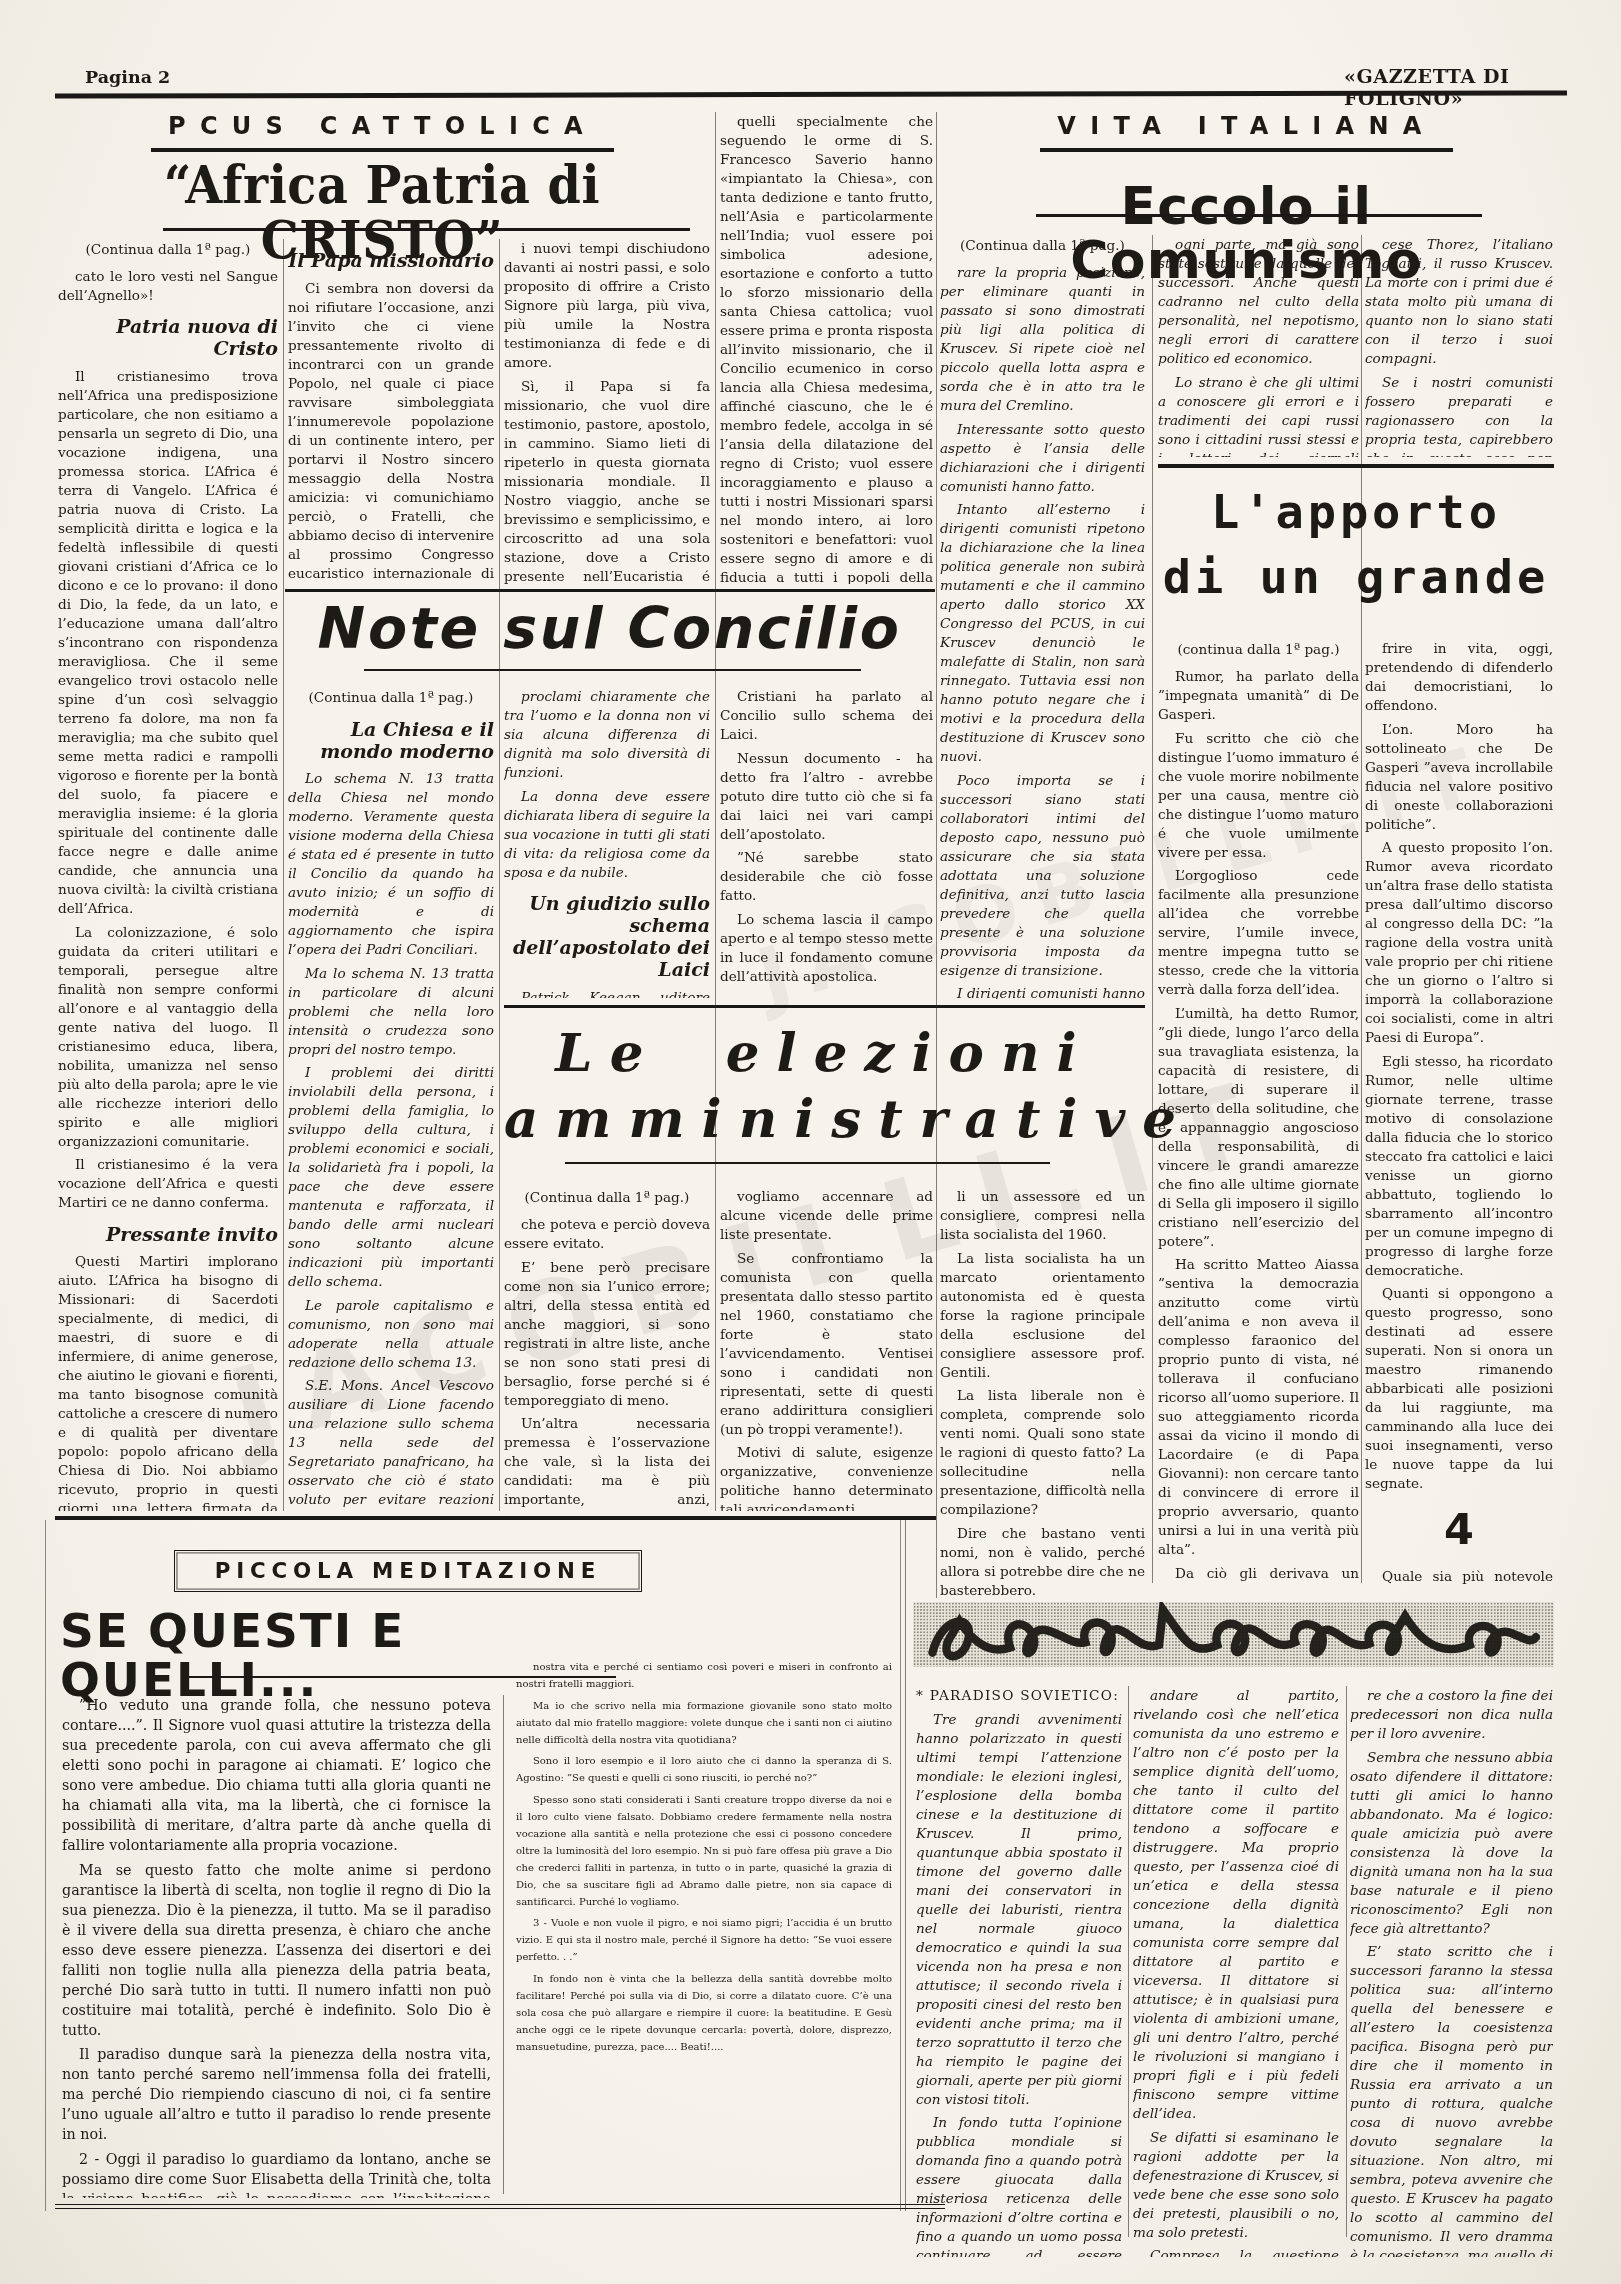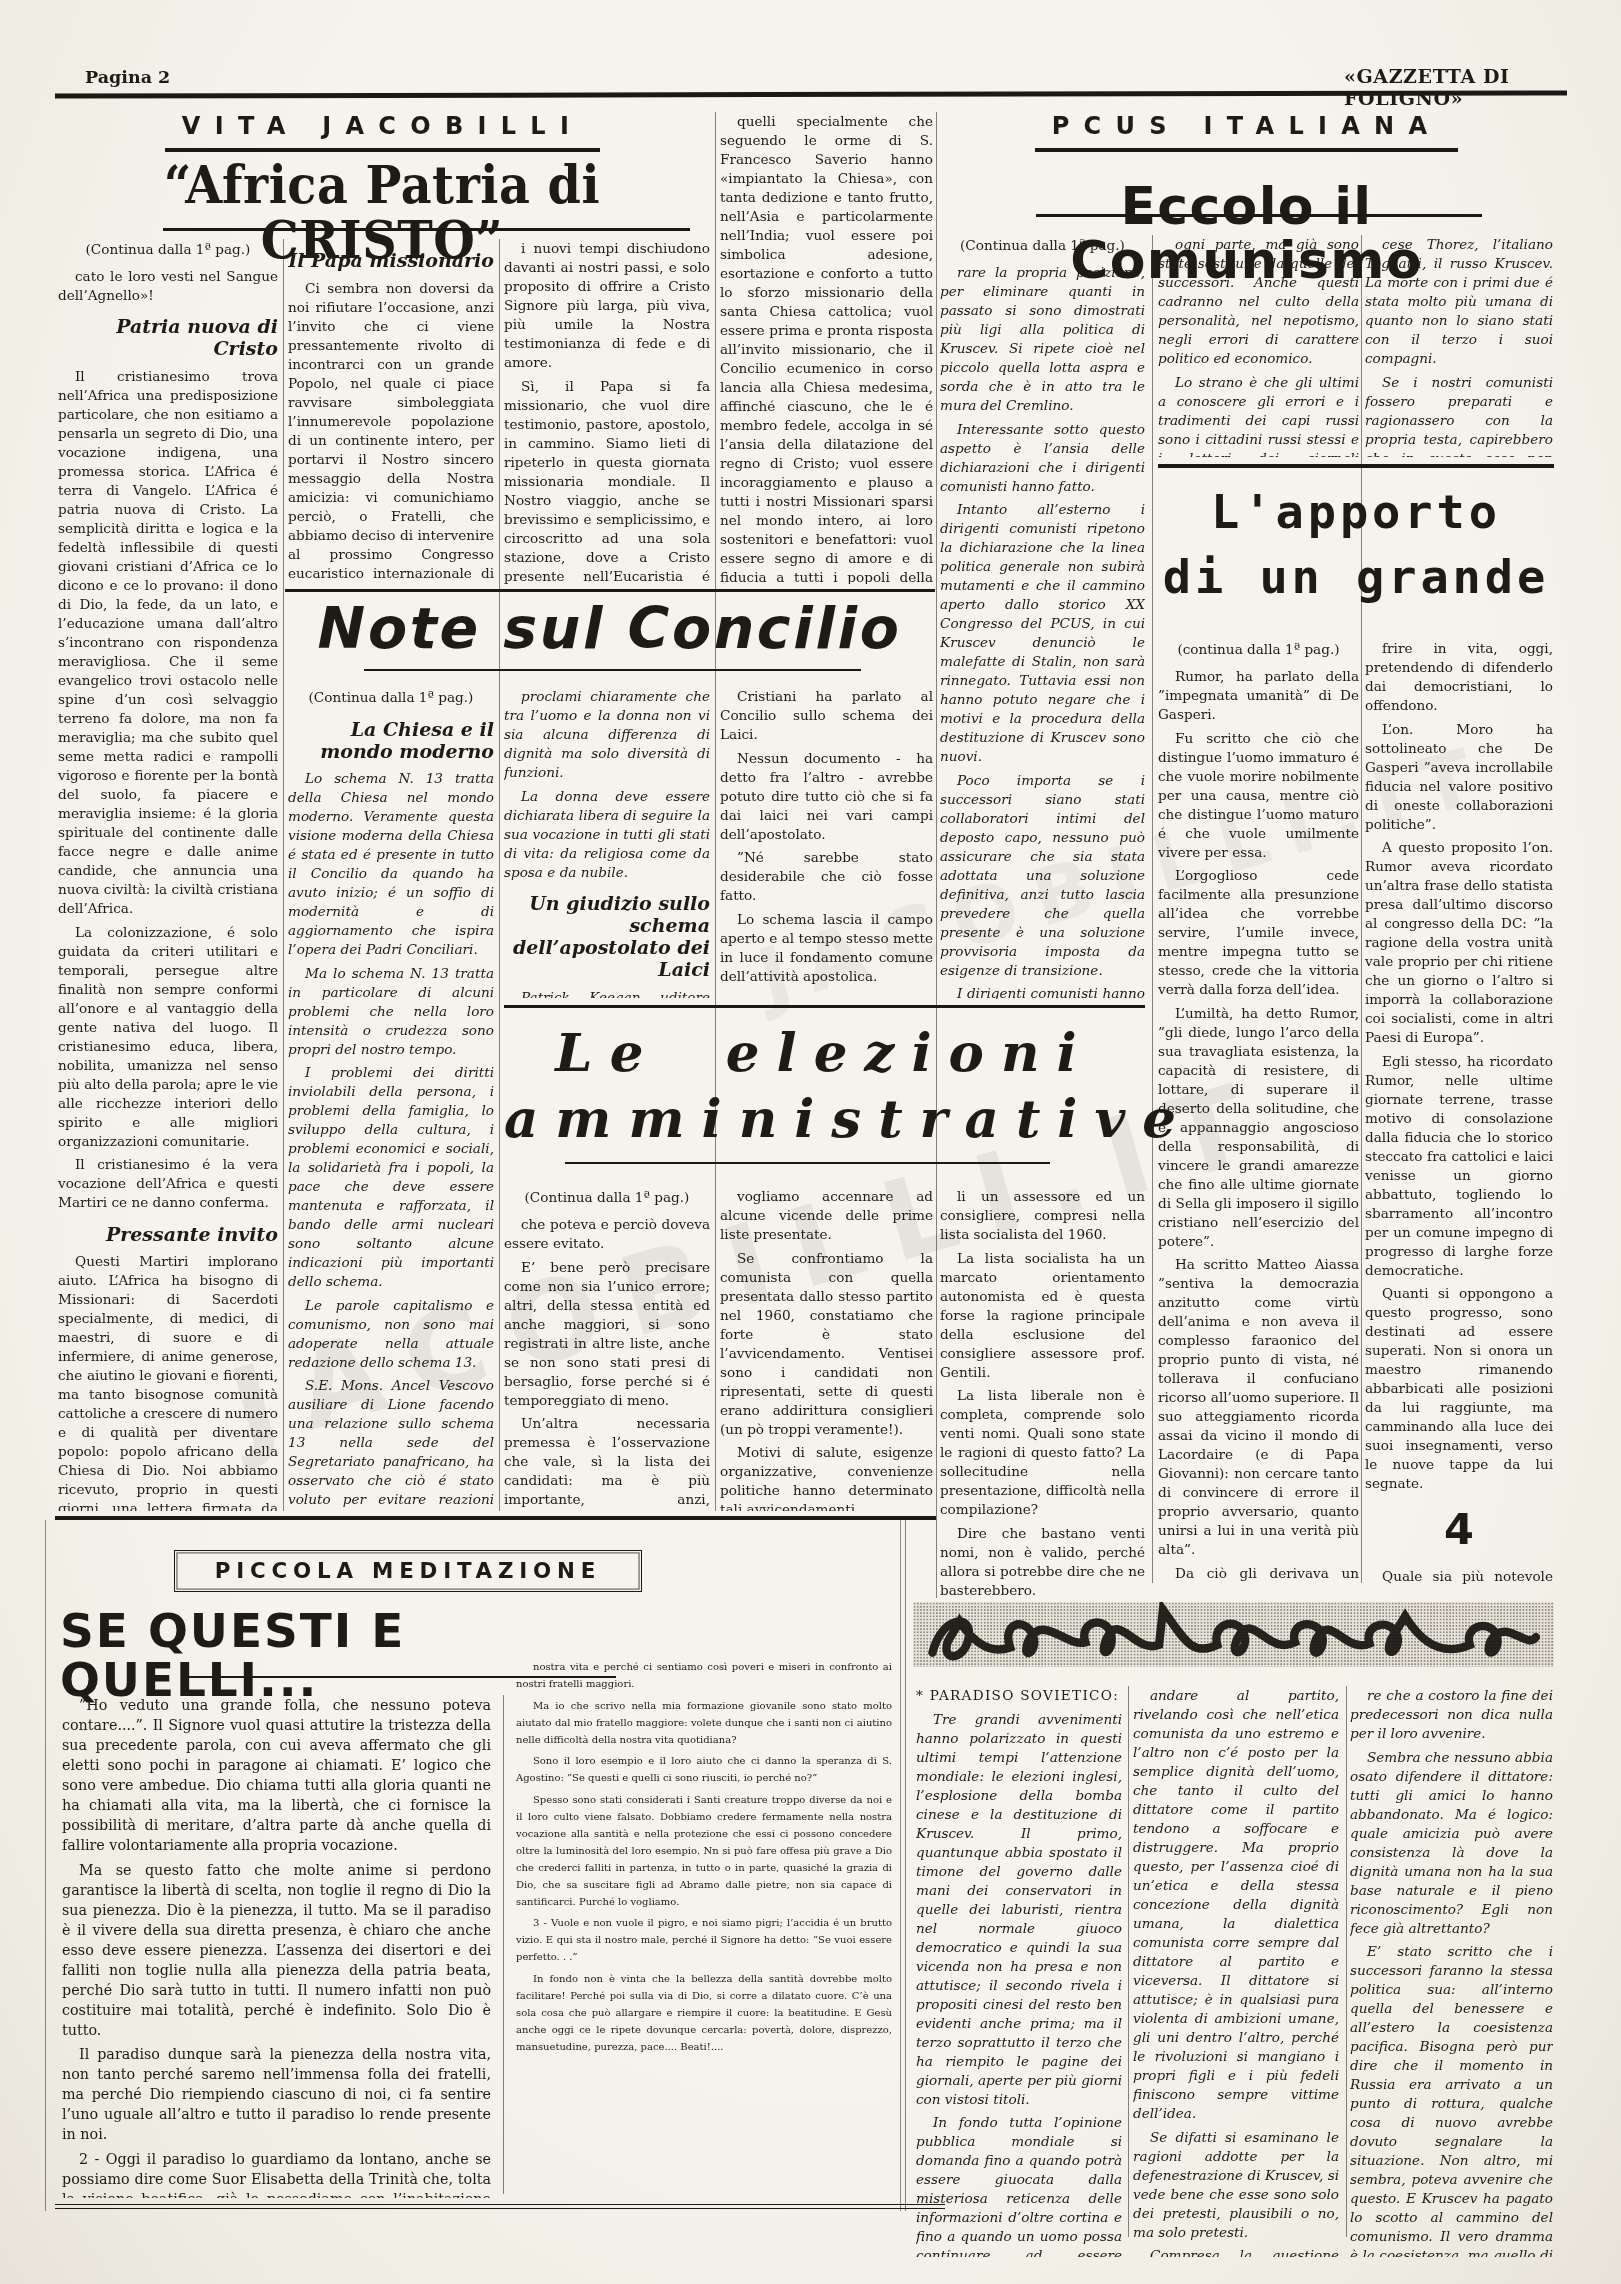--- a/index.html
+++ b/index.html
@@ -47,21 +47,21 @@
 <div id="page">
 
   <div class="wm" style="left:214px;top:1200px;font-size:110px;letter-spacing:26px;transform:rotate(-16deg);">JACOBILLI.IT</div>
   <div class="wm" style="left:746px;top:830px;font-size:78px;letter-spacing:18px;transform:rotate(-16deg);color:rgba(95,90,78,.07);">JACOBILLI.IT</div>
 
   <div class="pglabel" style="left:60px;top:67px;">Pagina 2</div>
   <div class="masthead" style="left:1344px;top:65px;">«GAZZETTA DI FOLIGNO»</div>
   <div class="hr" style="left:55px;top:92px;width:1512px;height:4.5px;transform:rotate(-.12deg);"></div>
 
   <div class="kicker" style="left:55px;top:112px;width:655px;">
-    <span>VITA JACOBILLI</span>
+    <span>PCUS CATTOLICA</span>
   </div>
   <div class="headline hl-africa" style="left:55px;top:157px;width:654px;">“Africa Patria di CRISTO”</div>
   <div class="hr" style="left:163px;top:228px;width:527px;height:2.6px;"></div>
 
   <div class="col" style="left:58px;top:239px;width:220px;height:1272px;">
       <p class="continua">(Continua dalla 1ª pag.)</p>
       <p class="para">cato le loro vesti nel Sangue dell’Agnello»!</p>
       <p class="subhead">Patria nuova di Cristo</p>
       <p class="para">Il cristianesimo trova nell’Africa una predisposizione particolare, che non esitiamo a pensarla un segreto di Dio, una vocazione indigena, una promessa storica. L’Africa é terra di Vangelo. L’Africa é patria nuova di Cristo. La semplicità diritta e logica e la fedeltà inflessibile di questi giovani cristiani d’Africa ce lo dicono e ce lo provano: il dono di Dio, la fede, da un lato, e l’educazione umana dall’altro s’incontrano con rispondenza meravigliosa. Che il seme evangelico trovi ostacolo nelle spine d’un così selvaggio terreno fa dolore, ma non fa meraviglia; ma che subito quel seme metta radici e rampolli vigoroso e fiorente per la bontà del suolo, fa piacere e meraviglia insieme: é la gloria spirituale del continente dalle facce negre e dalle anime candide, che annuncia una nuova civiltà: la civiltà cristiana dell’Africa.</p>
       <p class="para">La colonizzazione, é solo guidata da criteri utilitari e temporali, persegue altre finalità non sempre conformi all’onore e al vantaggio della gente nativa del luogo. Il cristianesimo educa, libera, nobilita, umanizza nel senso più alto della parola; apre le vie alle ricchezze interiori dello spirito e alle migliori organizzazioni comunitarie.</p>
@@ -122,21 +122,21 @@
       <p class="para">Motivi di salute, esigenze organizzative, convenienze politiche hanno determinato tali avvicendamenti.</p>
     </div>
   <div class="col" style="left:940px;top:1187px;width:205px;height:411px;">
       <p class="para">li un assessore ed un consigliere, compresi nella lista socialista del 1960.</p>
       <p class="para">La lista socialista ha un marcato orientamento autonomista ed è questa forse la ragione principale della esclusione del consigliere assessore prof. Gentili.</p>
       <p class="para">La lista liberale non è completa, comprende solo venti nomi. Quali sono state le ragioni di questo fatto? La sollecitudine nella presentazione, difficoltà nella compilazione?</p>
       <p class="para">Dire che bastano venti nomi, non è valido, perché allora si potrebbe dire che ne basterebbero.</p>
     </div>
 
   <div class="kicker" style="left:940px;top:112px;width:613px;">
-    <span>PCUS ITALIANA</span>
+    <span>VITA ITALIANA</span>
   </div>
   <div class="headline hl-eccolo" style="left:940px;top:154px;width:613px;">Eccolo il Comunismo</div>
   <div class="hr" style="left:1036px;top:214px;width:446px;height:2.6px;"></div>
   <div class="col it" style="left:940px;top:235px;width:205px;height:764px;">
       <p class="continua">(Continua dalla 1ª pag.)</p>
       <p class="para">rare la propria posizione, per eliminare quanti in passato si sono dimostrati più ligi alla politica di Kruscev. Si ripete cioè nel piccolo quella lotta aspra e sorda che è in atto tra le mura del Cremlino.</p>
       <p class="para">Interessante sotto questo aspetto è l’ansia delle dichiarazioni che i dirigenti comunisti hanno fatto.</p>
       <p class="para">Intanto all’esterno i dirigenti comunisti ripetono la dichiarazione che la linea politica generale non subirà mutamenti e che il cammino aperto dallo storico XX Congresso del PCUS, in cui Kruscev denunciò le malefatte di Stalin, non sarà rinnegato. Tuttavia essi non hanno potuto negare che i motivi e la procedura della destituzione di Kruscev sono nuovi.</p>
       <p class="para">Poco importa se i successori siano stati collaboratori intimi del deposto capo, nessuno può assicurare che sia stata adottata una soluzione definitiva, anzi tutto lascia prevedere che quella presente è una soluzione provvisoria imposta da esigenze di transizione.</p>
       <p class="para">I dirigenti comunisti hanno ripetuto che vogliono sapere da Mosca come si è arrivati alla destituzione di Kruscev. Non interessa tanto il modo, quanto la sostanza. La richiesta poi dei dirigenti comunisti italiani lascerà a Mosca il tempo che trova. Kruscev è stato deposto non per l’età (ed era ancora un uomo valido), ma per i suoi errori che più che suoi sono del sistema.</p>

